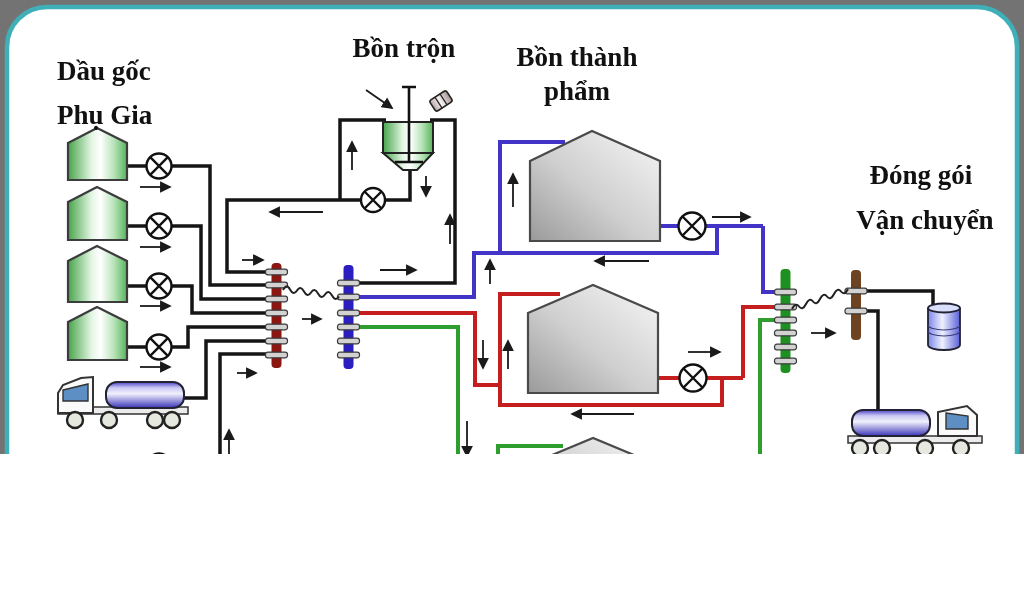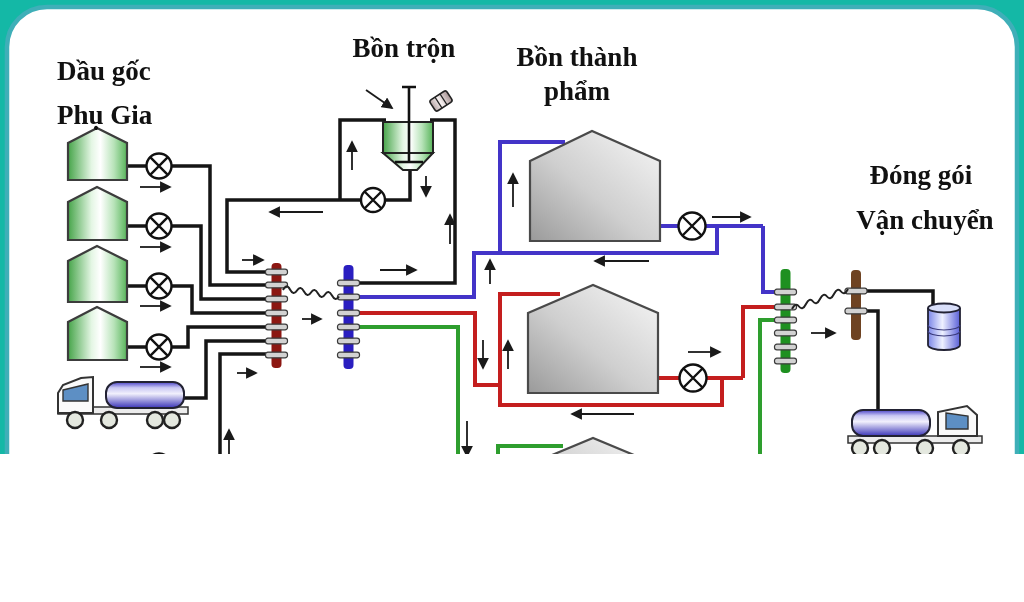--- a/index.html
+++ b/index.html
@@ -1,16 +1,16 @@
 <!DOCTYPE html>
 <html><head>
 <meta charset="utf-8">
 <style>
   html,body{margin:0;padding:0;background:#ffffff;}
-  .page{width:1024px;height:454px;position:relative;overflow:hidden;background:#14b8a6;}
+  .page{width:1024px;height:454px;position:relative;overflow:hidden;background:#737373;}
   svg{display:block;}
   text{font-family:"Liberation Serif","DejaVu Serif",serif;font-weight:bold;}
 </style>
 </head>
 <body>
 
 <div class="page">
 <svg width="1024" height="602" viewBox="0 0 1024 602">
   <defs>
     <linearGradient id="greenT" x1="0" y1="0" x2="1" y2="0">

